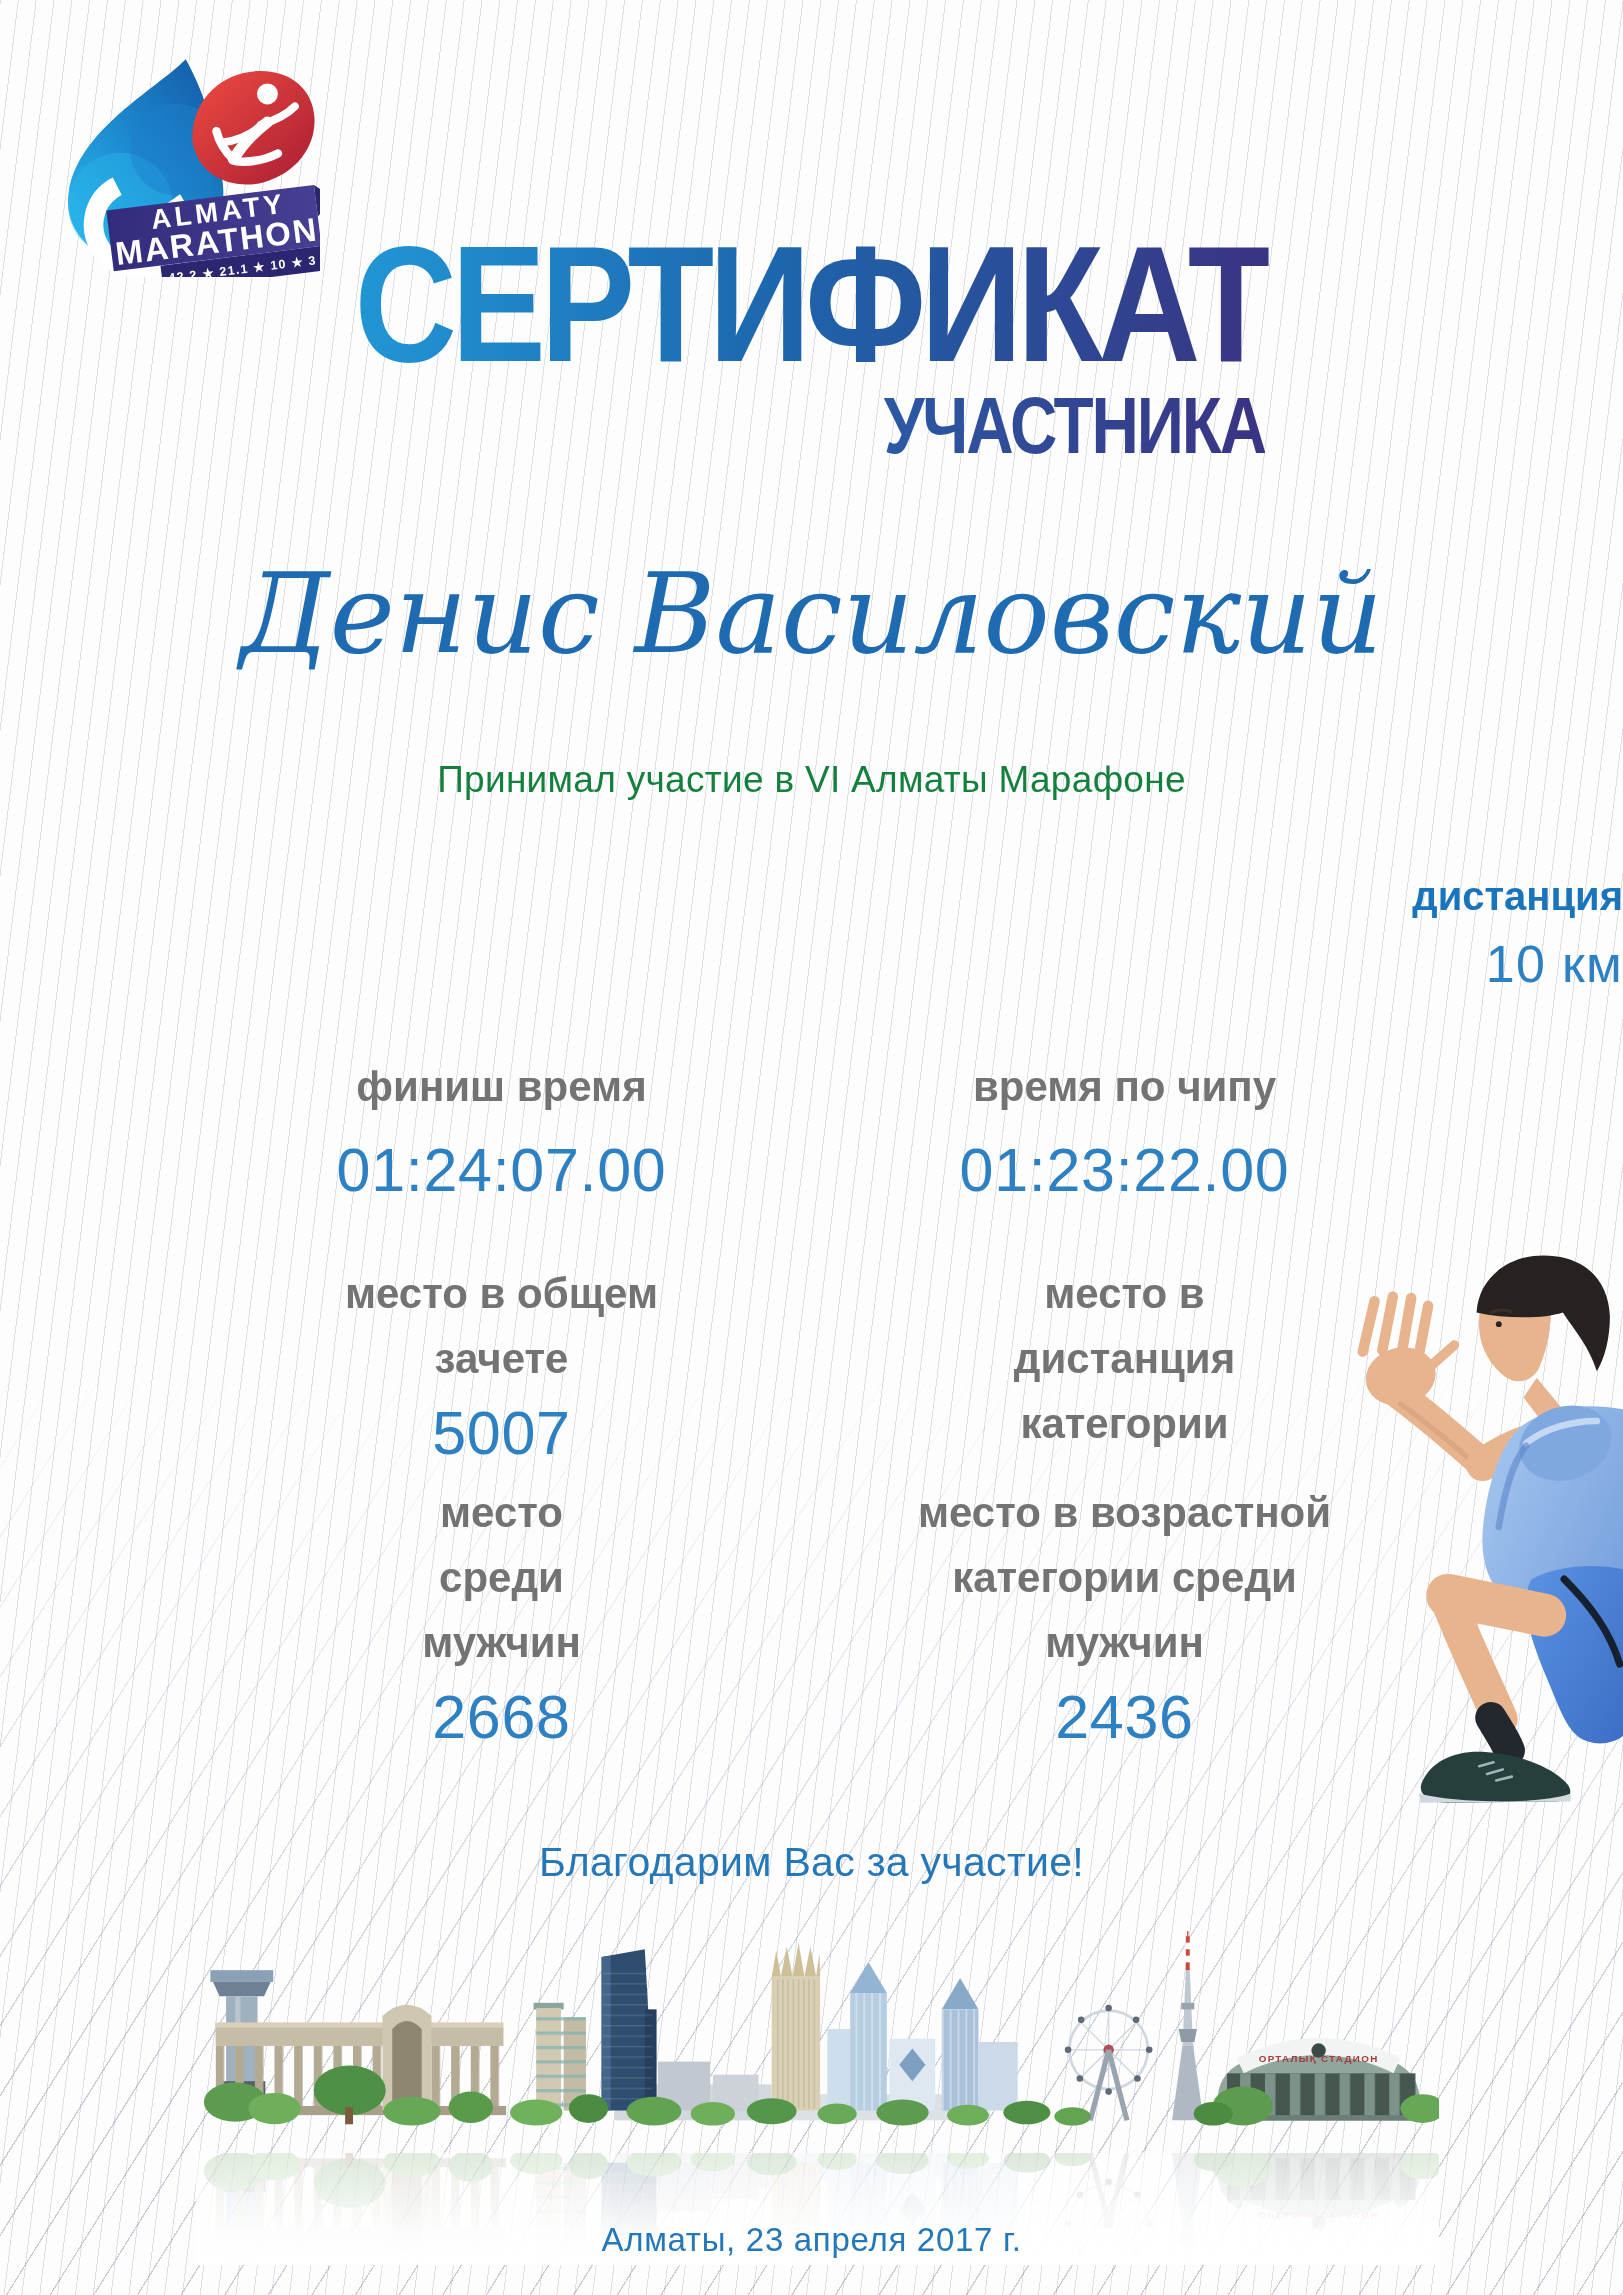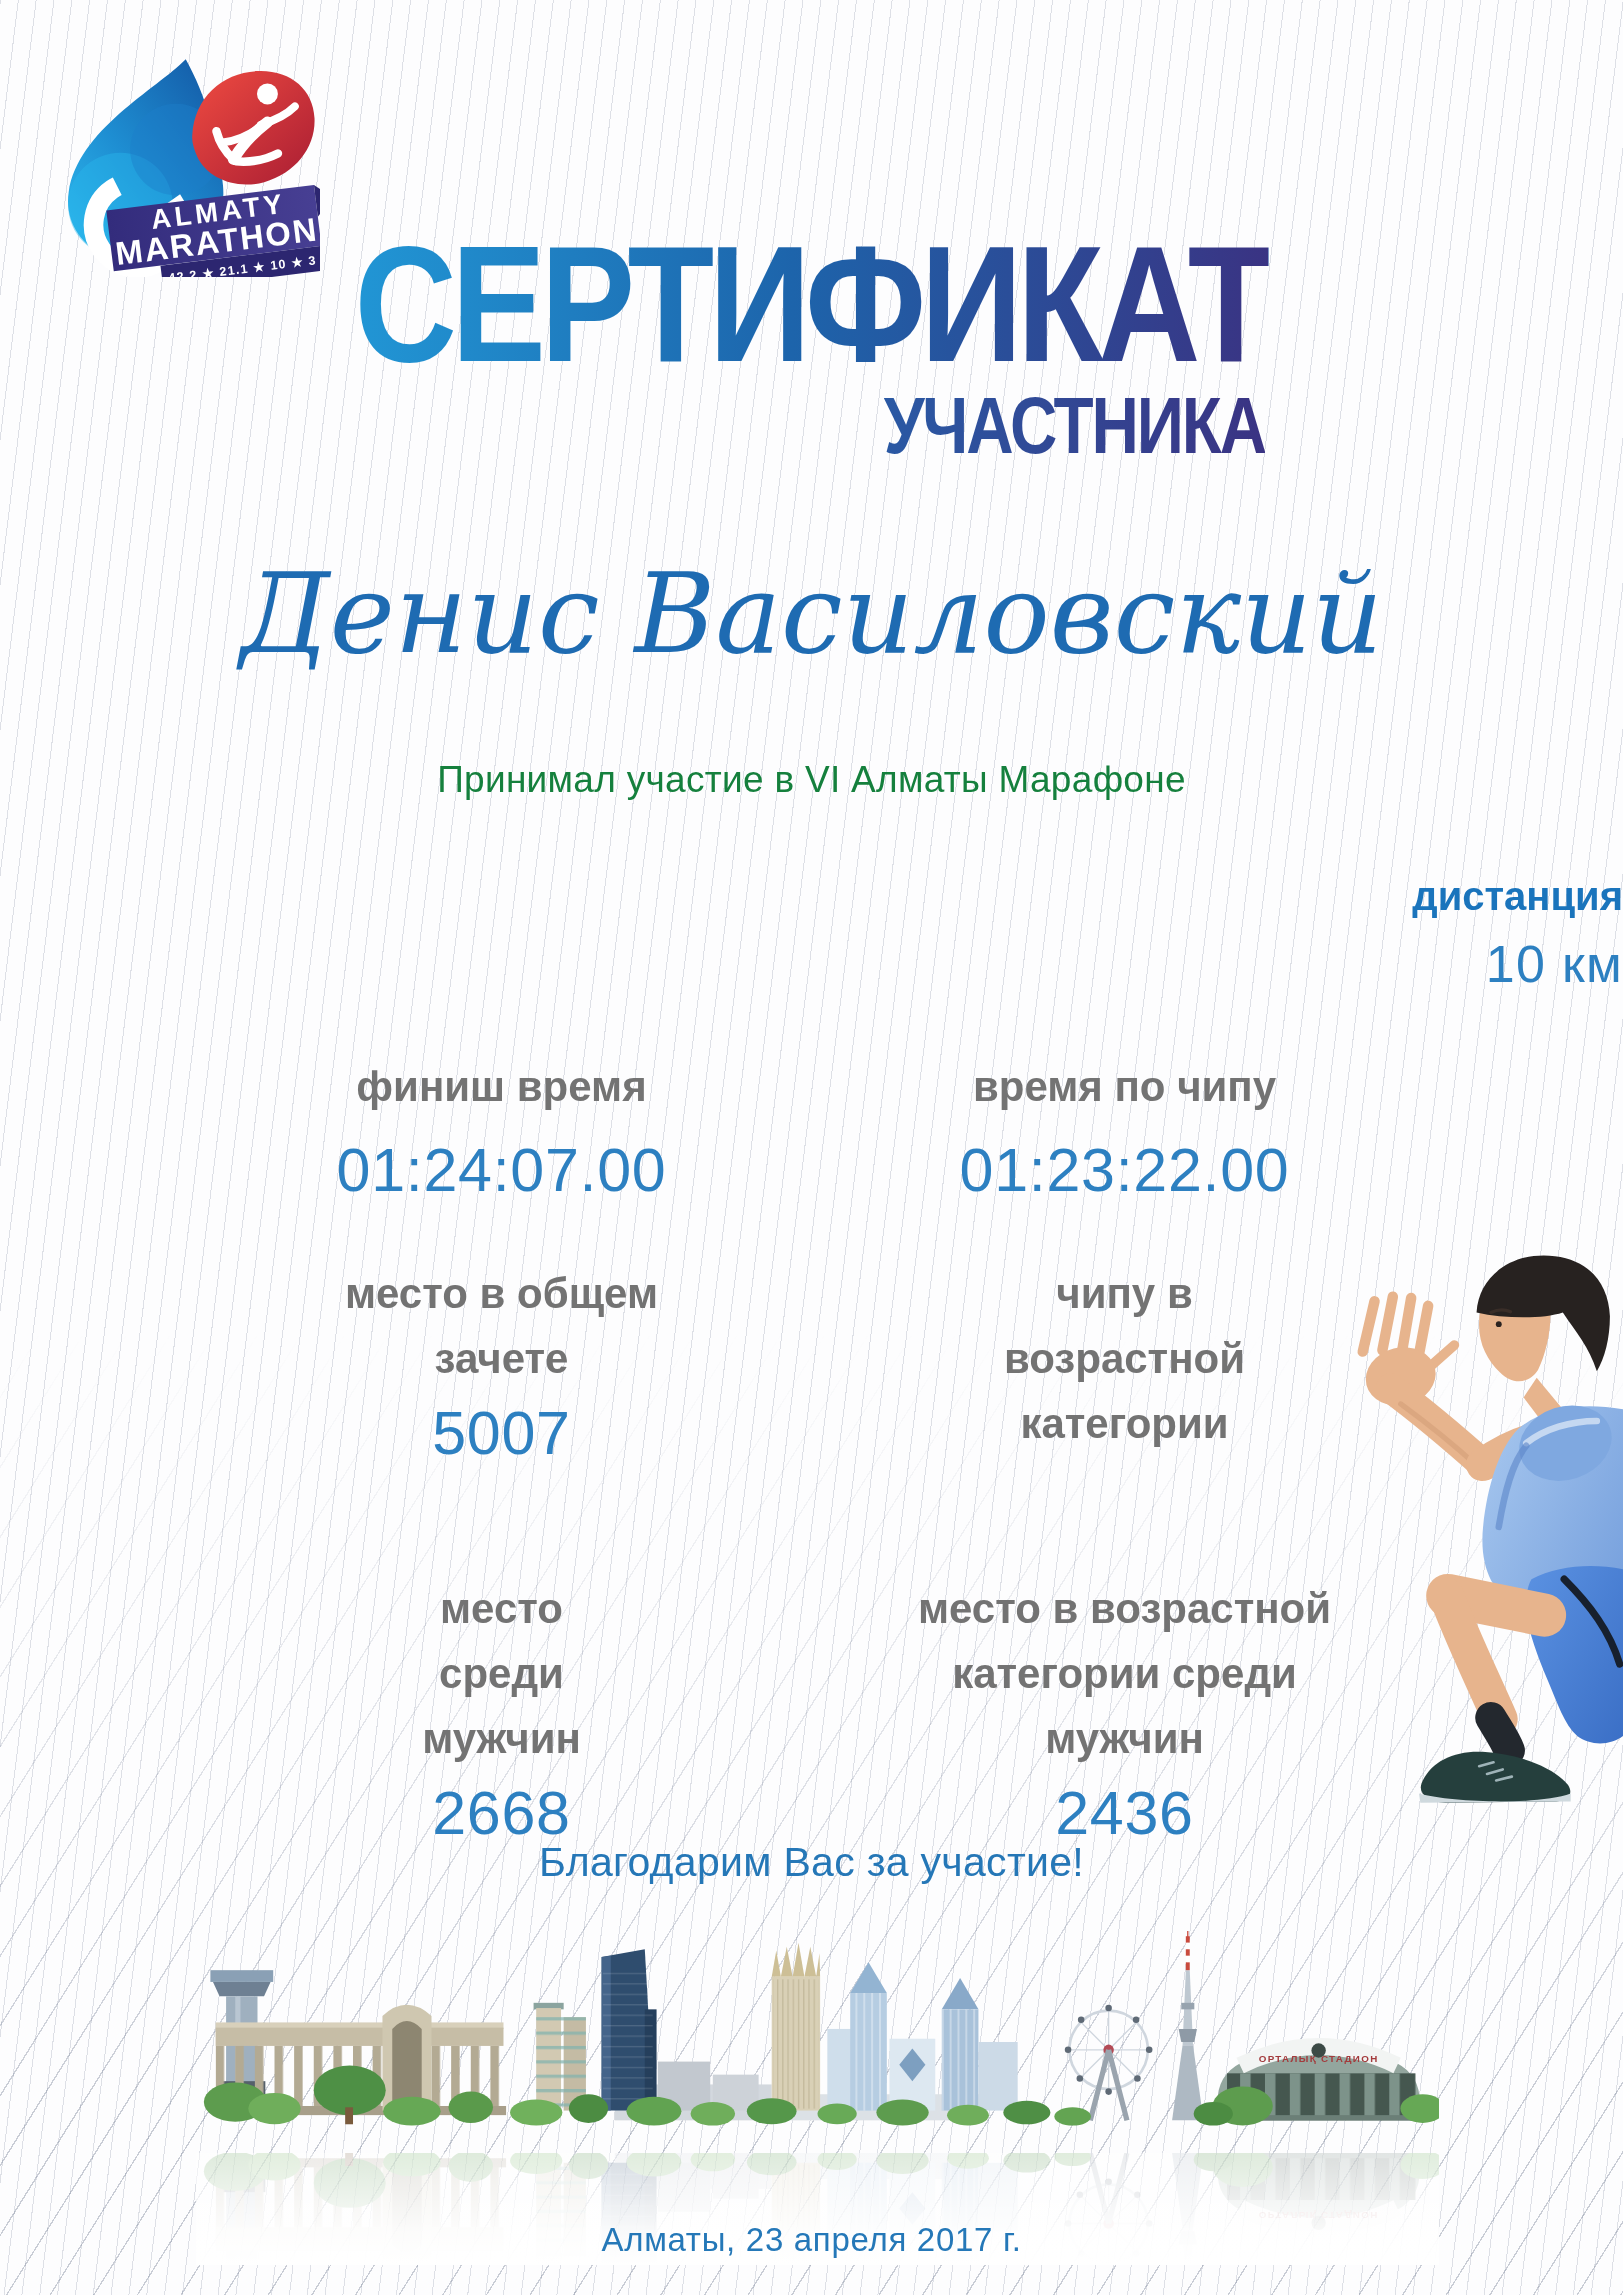--- a/index.html
+++ b/index.html
@@ -58,21 +58,21 @@
   
   .participation{top:759px;left:0;width:100%;text-align:center;
     font-size:37px;color:#15803d;letter-spacing:0.3px;}
   .distance-label{top:874px;left:0;width:100%;text-align:right;
     font-size:40px;font-weight:700;color:#1a74bc;}
   .distance-value{top:934px;left:0;width:100%;text-align:right;
     font-size:52px;color:#2d80c1;letter-spacing:1.3px;}
 
   
   .stats-row{left:190px;width:1246px;display:flex;}
-  .row1{top:1054px;} .row2{top:1261px;} .row3{top:1576px;align-items:center;}
+  .row1{top:1054px;} .row2{top:1261px;} .row3{top:1480px;align-items:center;}
   .stat{width:50%;text-align:center;}
   .stat-label{font-size:42px;font-weight:700;color:#737373;line-height:1.55;margin:0 auto;}
   .w480{max-width:314px;} .w560{max-width:366px;} .w380{max-width:249px;} .w660{max-width:432px;}
   .stat-value{font-size:61px;color:#2d80c1;letter-spacing:0.7px;margin-top:16px;}
   .row2 .stat-value,.row3 .stat-value{margin-top:6.5px;}
 
   .thanks{top:1839px;left:0;width:100%;text-align:center;
     font-size:41px;color:#2577b7;letter-spacing:0.3px;}
 
   
@@ -167,21 +167,21 @@
       <div class="stat-value">01:23:22.00</div>
     </div>
   </div>
 
   <div class="layer stats-row row2">
     <div class="stat">
       <div class="stat-label w480">место в общем зачете</div>
       <div class="stat-value">5007</div>
     </div>
     <div class="stat">
-      <div class="stat-label w560">чипу в возрастной категории</div>
+      <div class="stat-label w560">место в дистанция категории</div>
     </div>
   </div>
 
   <div class="layer stats-row row3">
     <div class="stat">
       <div class="stat-label w380">место среди мужчин</div>
       <div class="stat-value">2668</div>
     </div>
     <div class="stat">
       <div class="stat-label w660">место в возрастной категории среди мужчин</div>

